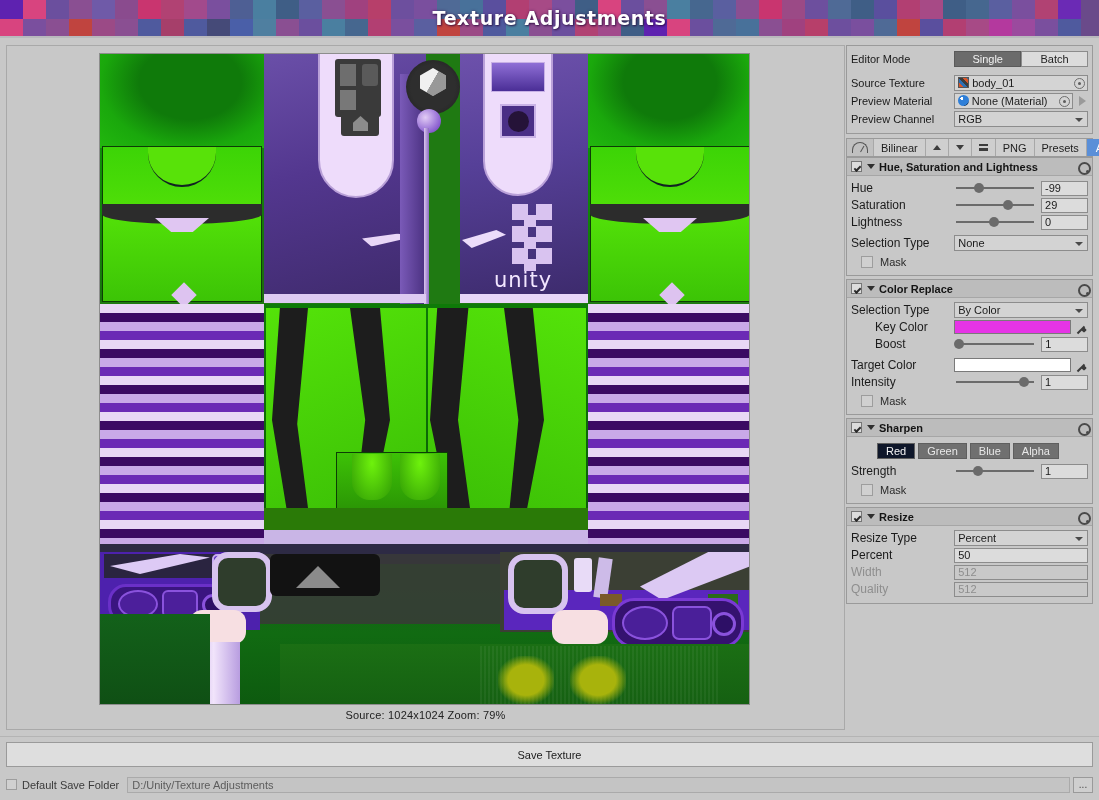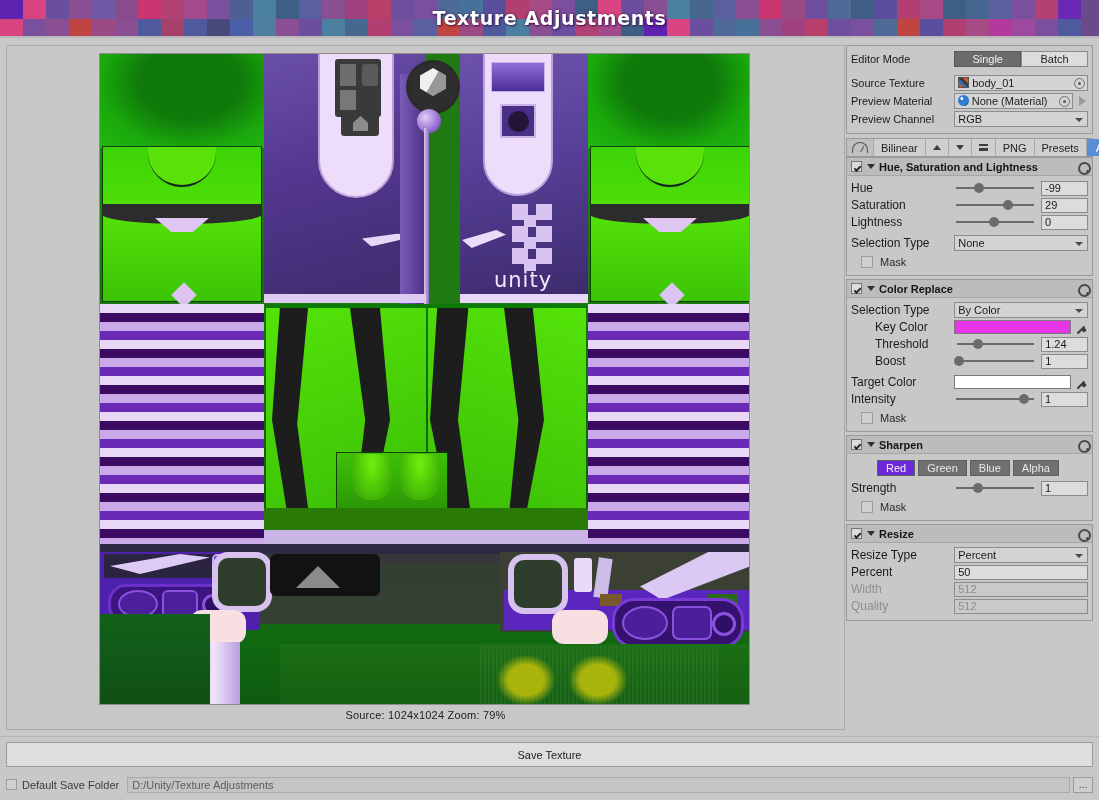--- a/index.html
+++ b/index.html
@@ -174,21 +174,21 @@
   .dropdown {
     width: 136px; height: 16px; background: #d3d3d3; border: 1px solid #8c8c8c;
     display: flex; align-items: center; padding: 0 3px; font-size: 11px; position: relative;
   }
 
   .chanrow { display: flex; justify-content: center; margin: 2px 0 4px 0; }
   .chan {
     padding: 1px 8px; font-size: 11px; margin-right: 3px;
     background: #707070; color: #e8e8e8; border: 1px solid #5f5f5f;
   }
-  .chan.on { background: #6d28d9; color: #f4f4f4; }
+  .chan.on { background: #0f172a; color: #f4f4f4; }
 
   .maskrow { display: flex; align-items: center; height: 16px; padding-left: 10px; margin-top: 3px; }
   .maskrow .mk { width: 12px; height: 12px; background: #d0d0d0; border: 1px solid #9d9d9d; }
   .maskrow .mlab { margin-left: 7px; font-size: 11px; color: #2a2a2a; }
 
   
   #bottom { position: absolute; left: 0; top: 736px; width: 1099px; height: 64px; background: #c8c8c8;
     border-top: 1px solid #b4b4b4; }
   #saverow { display: flex; align-items: center; height: 17px; margin: 9px 6px 0 6px; }
   #saverow .sv-chk { width: 11px; height: 11px; background: #d0d0d0; border: 1px solid #9d9d9d; flex:0 0 auto; }
@@ -542,28 +542,20 @@
             <span>By Color</span>
             <span class="caret"></span>
           </span>
         </div>
         <div class="frow">
           <span class="flabel indent">Key Color</span>
           <span class="swatch" id="keySwatch" style="background: rgb(230, 52, 230);"></span>
           <span class="eyedrop"></span>
         </div>
         <div class="frow">
-          <span class="flabel indent">Threshold</span>
-          <span class="slider">
-            <span class="track"></span>
-              <span class="knob" style="left:19px"></span>
-          </span>
-          <span class="numfield">1.24</span>
-        </div>
-        <div class="frow">
           <span class="flabel indent">Boost</span>
           <span class="slider">
             <span class="track"></span>
               <span class="knob" style="left:0px"></span>
           </span>
           <span class="numfield">1</span>
         </div>
         <div style="height:4px"></div>
         <div class="frow">
           <span class="flabel">Target Color</span>

